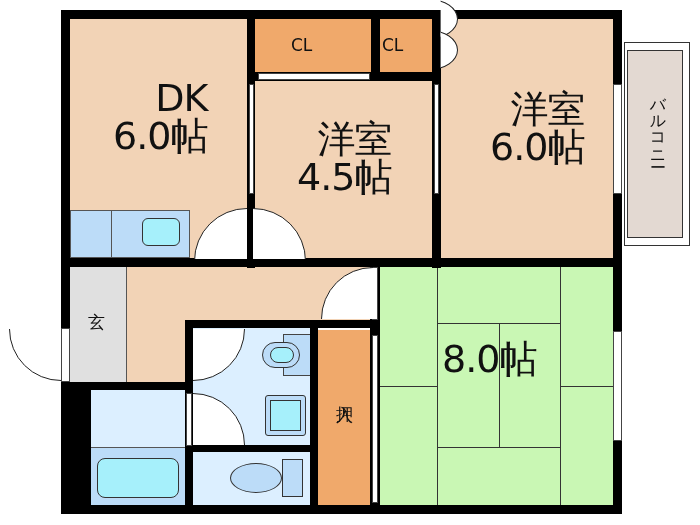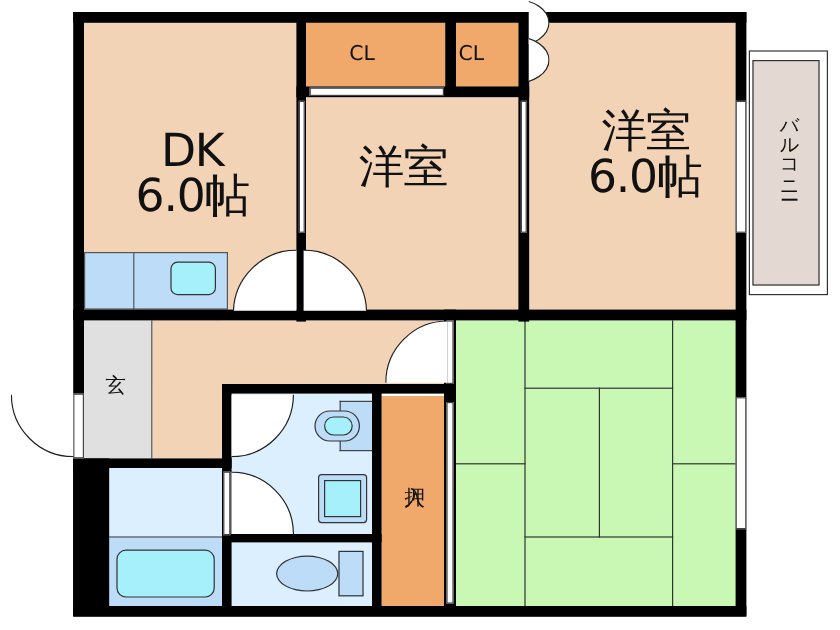--- a/index.html
+++ b/index.html
@@ -1,19 +1,19 @@
 <!DOCTYPE html>
 <html><head>
 <meta charset="utf-8">
 <style>
   html,body{margin:0;padding:0;}
   body{width:700px;height:525px;background:#ffffff;position:relative;overflow:hidden;font-family:"DejaVu Sans","Liberation Sans",sans-serif;}
   .abs{position:absolute;box-sizing:border-box;}
   .wall{background:#000;}
-  .room-label{position:absolute;color:#111;text-align:center;line-height:1.0;}
+  .room-label{position:absolute;color:#111;text-align:right;line-height:1.0;}
   .big{font-size:38px;letter-spacing:-1px;}
   .sm{font-size:17px;}
   .win{background:#fff;border:1px solid #444;}
   .door-arc{position:absolute;box-sizing:border-box;border:1.5px solid #222;background:#fff;}
 </style>
 </head>
 <body>
 
 <div class="abs" style="left:70px;top:19px;width:178px;height:240px;background:#f2d3b6;"></div>
 
@@ -100,30 +100,32 @@
 
 <div class="door-arc" style="left:194px;top:208px;width:106px;height:106px;border-radius:50%;clip-path:polygon(0 0,50% 0,50% 48%,0 48%);"></div>
 <div class="door-arc" style="left:200px;top:208px;width:106px;height:106px;border-radius:50%;clip-path:polygon(50% 0,100% 0,100% 48%,50% 48%);"></div>
 <div class="door-arc" style="left:400px;top:-1px;width:58px;height:40px;border-radius:50%;clip-path:polygon(70% 0,100% 0,100% 100%,70% 100%);"></div>
 <div class="door-arc" style="left:400px;top:30px;width:58px;height:40px;border-radius:50%;clip-path:polygon(70% 0,100% 0,100% 100%,70% 100%);"></div>
 <div class="door-arc" style="left:321px;top:267px;width:104px;height:104px;border-radius:50%;clip-path:polygon(0 0,50% 0,50% 50%,0 50%);"></div>
 <div class="door-arc" style="left:9px;top:277px;width:104px;height:104px;border-radius:50%;clip-path:polygon(0 50%,50% 50%,50% 100%,0 100%);"></div>
 <div class="door-arc" style="left:141px;top:277px;width:104px;height:104px;border-radius:50%;clip-path:polygon(50% 50%,100% 50%,100% 100%,50% 100%);"></div>
 <div class="door-arc" style="left:141px;top:393px;width:104px;height:104px;border-radius:50%;clip-path:polygon(50% 0,100% 0,100% 50%,50% 50%);"></div>
 
-<div class="room-label big" style="left:113px;top:79px;margin-top:27px;">
+<div class="room-label big" style="left:113px;top:79px;">
   <div>DK</div>
   <div>6.0帖</div>
 </div>
 <div class="room-label big" style="left:297px;top:120px;">
   <div style="padding-left:2px;">洋室</div>
+  <div>4.5帖</div>
 </div>
 <div class="room-label big" style="left:490px;top:90px;">
   <div style="padding-left:2px;">洋室</div>
   <div>6.0帖</div>
 </div>
 <div class="room-label big" style="left:442px;top:340px;">
+  <div>8.0帖</div>
 </div>
 <div class="room-label sm" style="left:291px;top:37px;">CL</div>
 <div class="room-label sm" style="left:382px;top:37px;">CL</div>
 <div class="room-label sm" style="left:335px;top:392px;width:18px;writing-mode:vertical-rl;">押入</div>
 <div class="room-label sm" style="left:88px;top:314px;">玄</div>
 <div class="room-label sm" style="left:646px;top:86px;width:20px;writing-mode:vertical-rl;font-size:16px;">バルコニー</div>
 
 </body></html>

